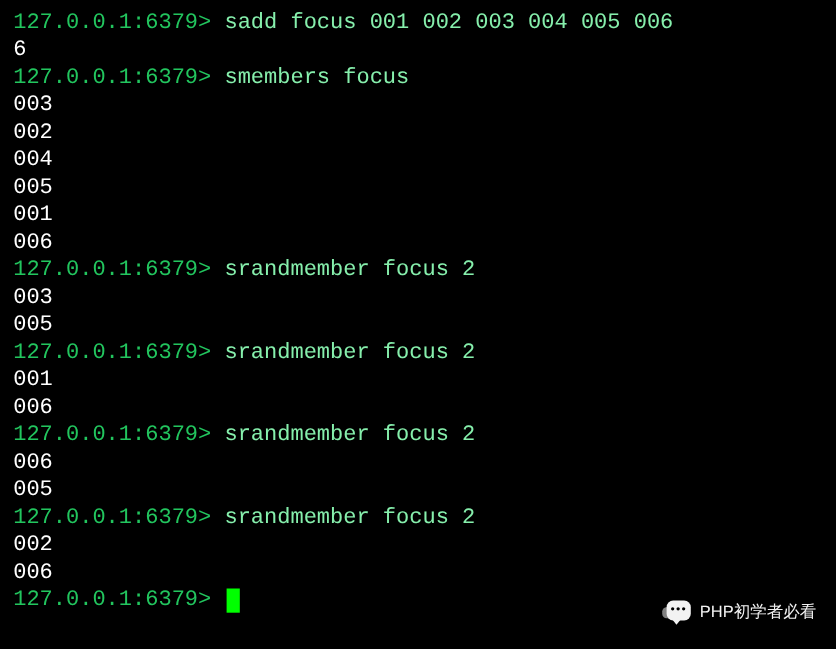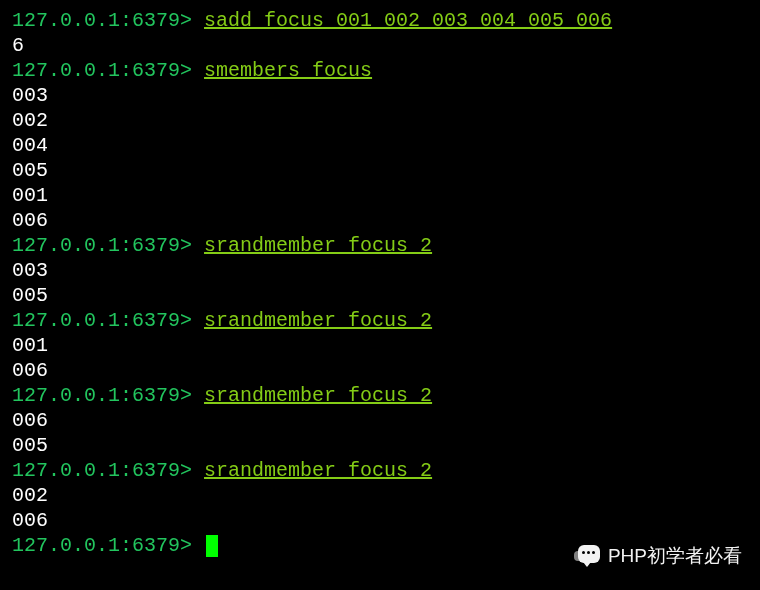--- a/index.html
+++ b/index.html
@@ -22,22 +22,21 @@
     .terminal {
       white-space: pre;
     }
     .line {
       display: block;
     }
     .prompt {
       color: #22c55e;
     }
     .cmd {
-      color: #84cc16;
-      text-decoration: underline;
+      color: #86efac;
     }
     .output {
       color: #fff;
     }
     .cursor {
       display: inline-block;
       width: 12px;
       height: 22px;
       background: #00ff00;
       vertical-align: text-bottom;
@@ -45,21 +44,21 @@
     }
     .watermark {
       position: absolute;
       bottom: 22px;
       right: 18px;
       display: flex;
       align-items: center;
       gap: 8px;
       color: #fff;
       font-family: sans-serif;
-      font-size: 19px;
+      font-size: 15px;
       opacity: 0.95;
     }
     .watermark-icon {
       width: 26px;
       height: 22px;
       position: relative;
     }
     .bubble-large {
       position: absolute;
       width: 22px;

